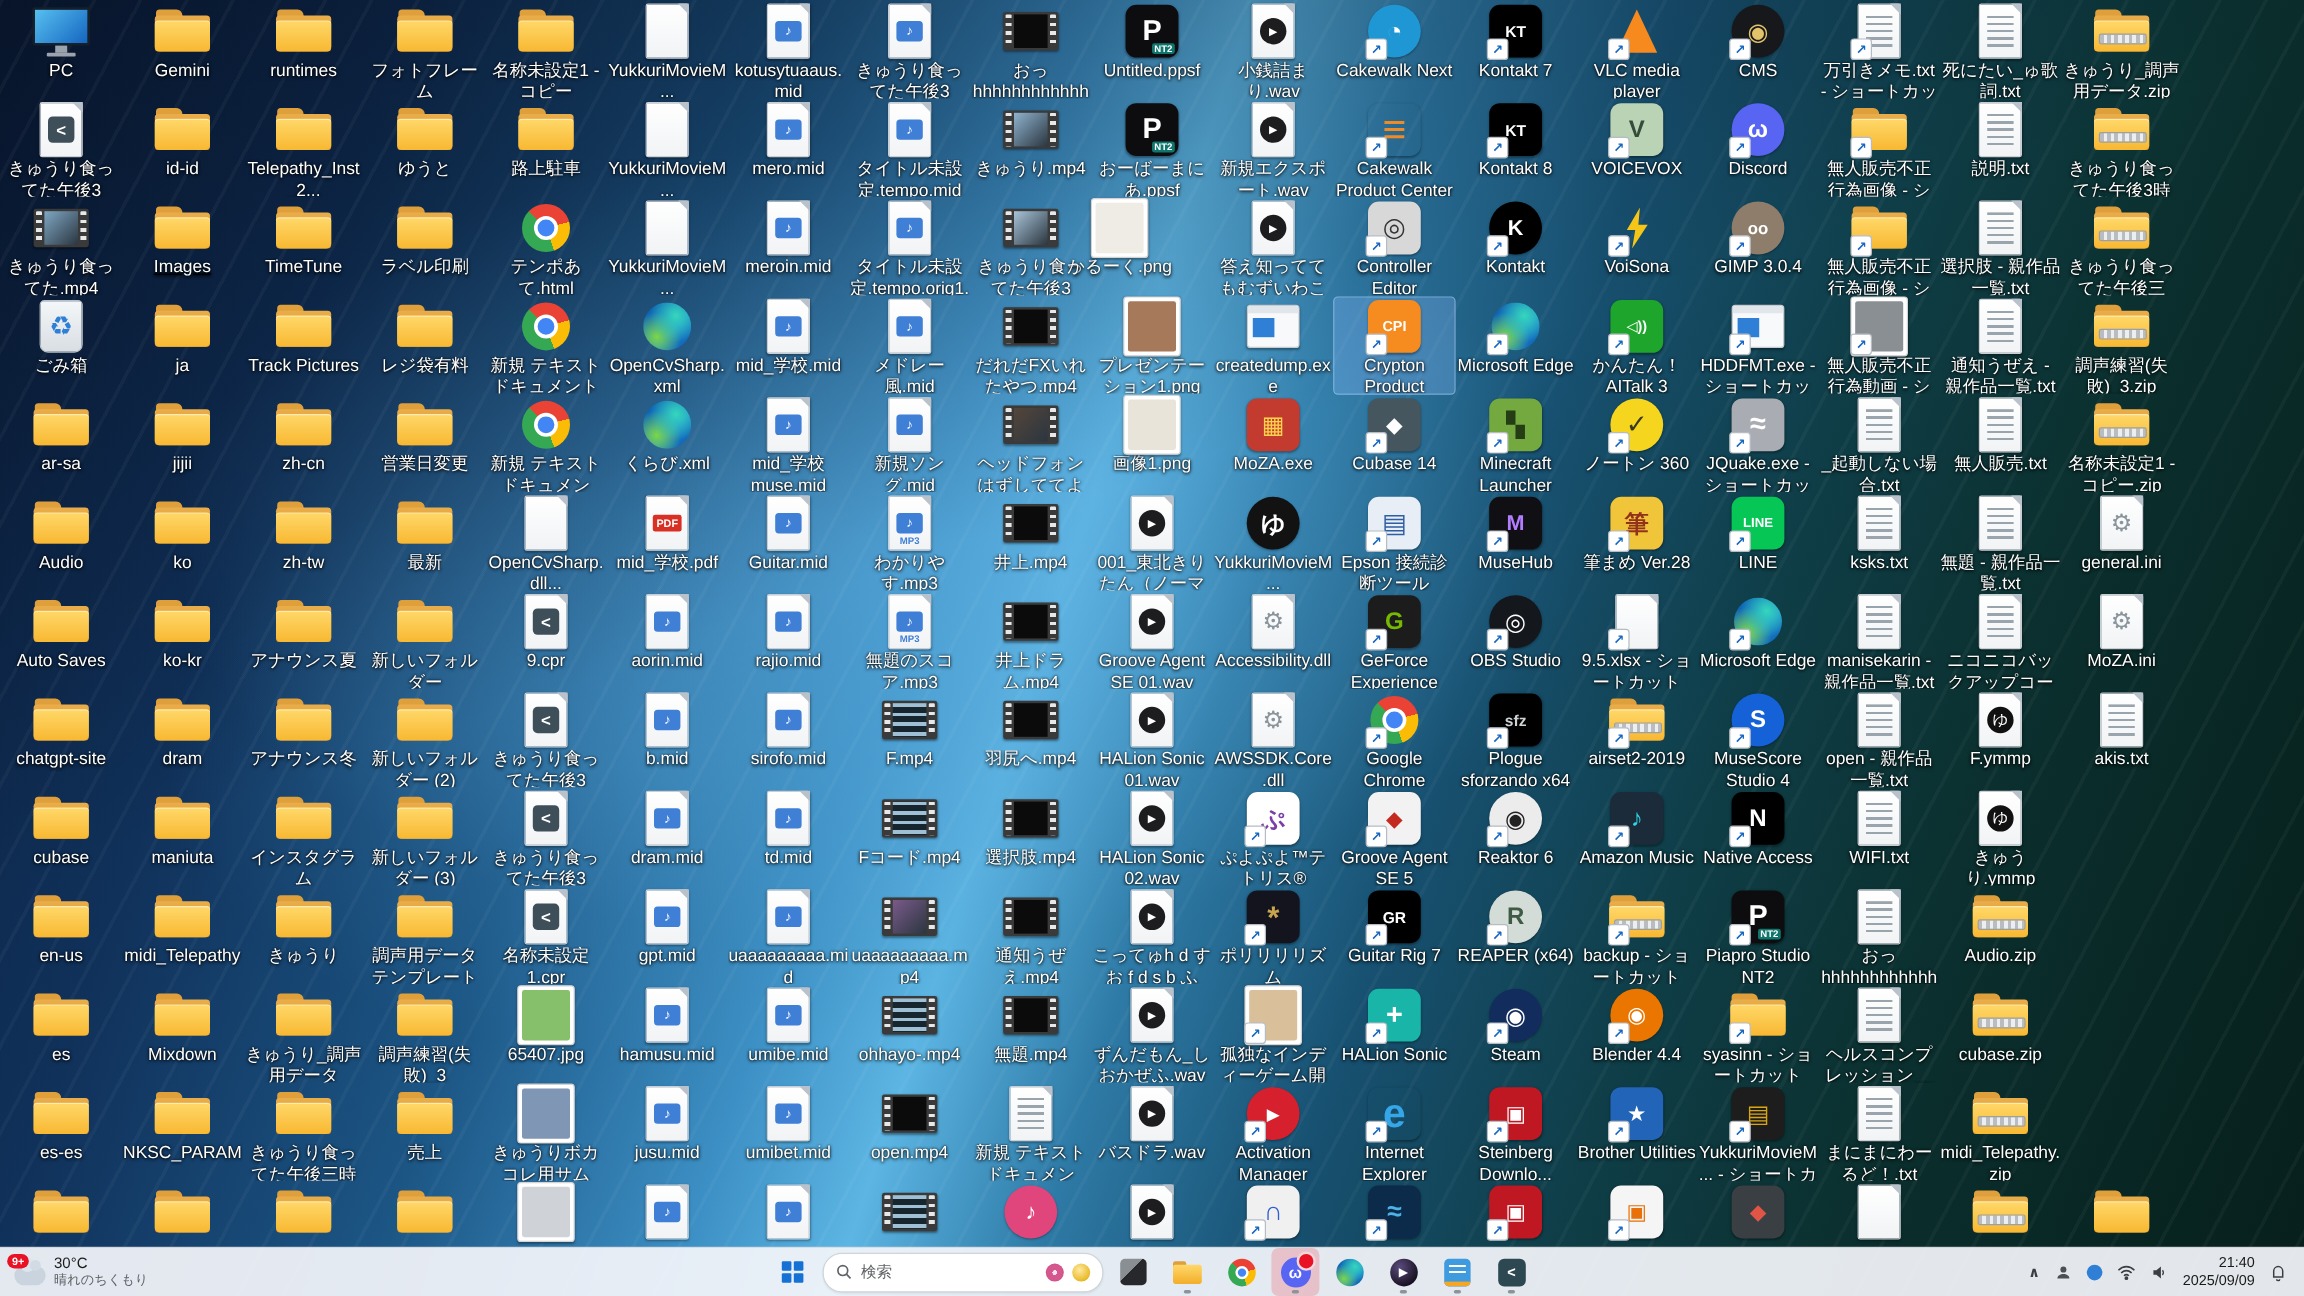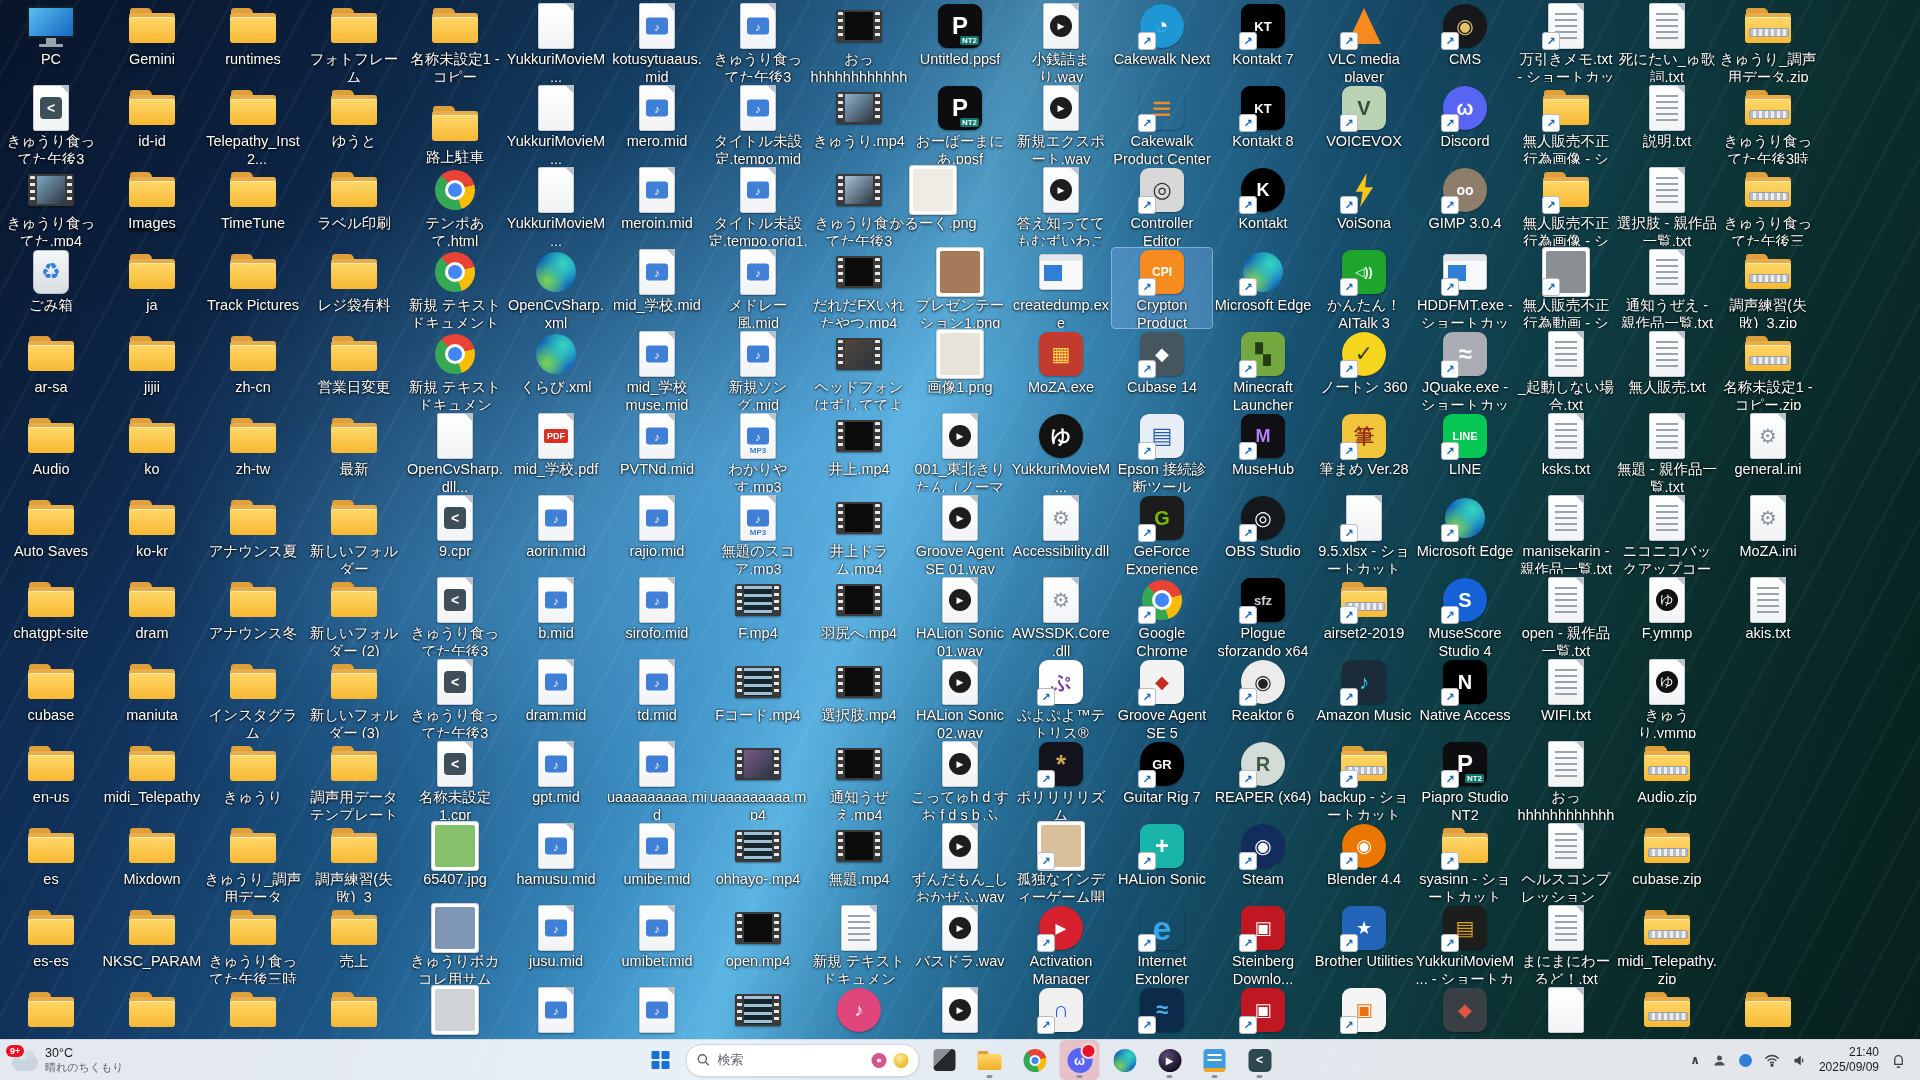--- a/index.html
+++ b/index.html
@@ -290,21 +290,21 @@
     <div class="cell" style="left: 304px; top: 84px;">
       <div class="icwrap">
         <div class="folder">
           <div class="ftab"></div>
           <div class="fback"></div>
           <div class="ffront"></div>
         </div>
       </div>
       <div class="label">ゆうと</div>
     </div>
-    <div class="cell" style="left: 405px; top: 100px;">
+    <div class="cell" style="left: 405px; top: 84px;">
       <div class="icwrap">
         <div class="folder">
           <div class="ftab"></div>
           <div class="fback"></div>
           <div class="ffront"></div>
         </div>
       </div>
       <div class="label">路上駐車</div>
     </div>
     <div class="cell" style="left: 506px; top: 84px;">
@@ -920,21 +920,21 @@
         </div>
       </div>
       <div class="label">mid_学校.pdf</div>
     </div>
     <div class="cell" style="left: 607px; top: 412px;">
       <div class="icwrap">
         <div class="page">
           <div class="midbox">♪</div>
         </div>
       </div>
-      <div class="label">PVTNd.mid</div>
+      <div class="label">Guitar.mid</div>
     </div>
     <div class="cell" style="left: 708px; top: 412px;">
       <div class="icwrap">
         <div class="page">
           <div class="midbox">♪</div>
           <div class="mp3tag">MP3</div>
         </div>
       </div>
       <div class="label">わかりやす.mp3</div>
     </div>
@@ -1562,21 +1562,21 @@
     </div>
     <div class="cell" style="left: 1011px; top: 740px;">
       <div class="icwrap">
         <div class="app" style="background:#14141f;color:#c9a64e;font-size:26px;border-radius:9px">*</div>
         <div class="sc">↗</div>
       </div>
       <div class="label">ポリリリリズム</div>
     </div>
     <div class="cell" style="left: 1112px; top: 740px;">
       <div class="icwrap">
-        <div class="app" style="background:#000000;color:#ffffff;font-size:13px;border-radius:19px">GR</div>
+        <div class="app" style="background:#000000;color:#ffffff;font-size:13px;border-radius:9px">GR</div>
         <div class="sc">↗</div>
       </div>
       <div class="label">Guitar Rig 7</div>
     </div>
     <div class="cell" style="left: 1213px; top: 740px;">
       <div class="icwrap">
         <div class="app" style="background:#d3dcd6;color:#3f5b45;font-size:20px;border-radius:50%">R</div>
         <div class="sc">↗</div>
       </div>
       <div class="label">REAPER (x64)</div>

